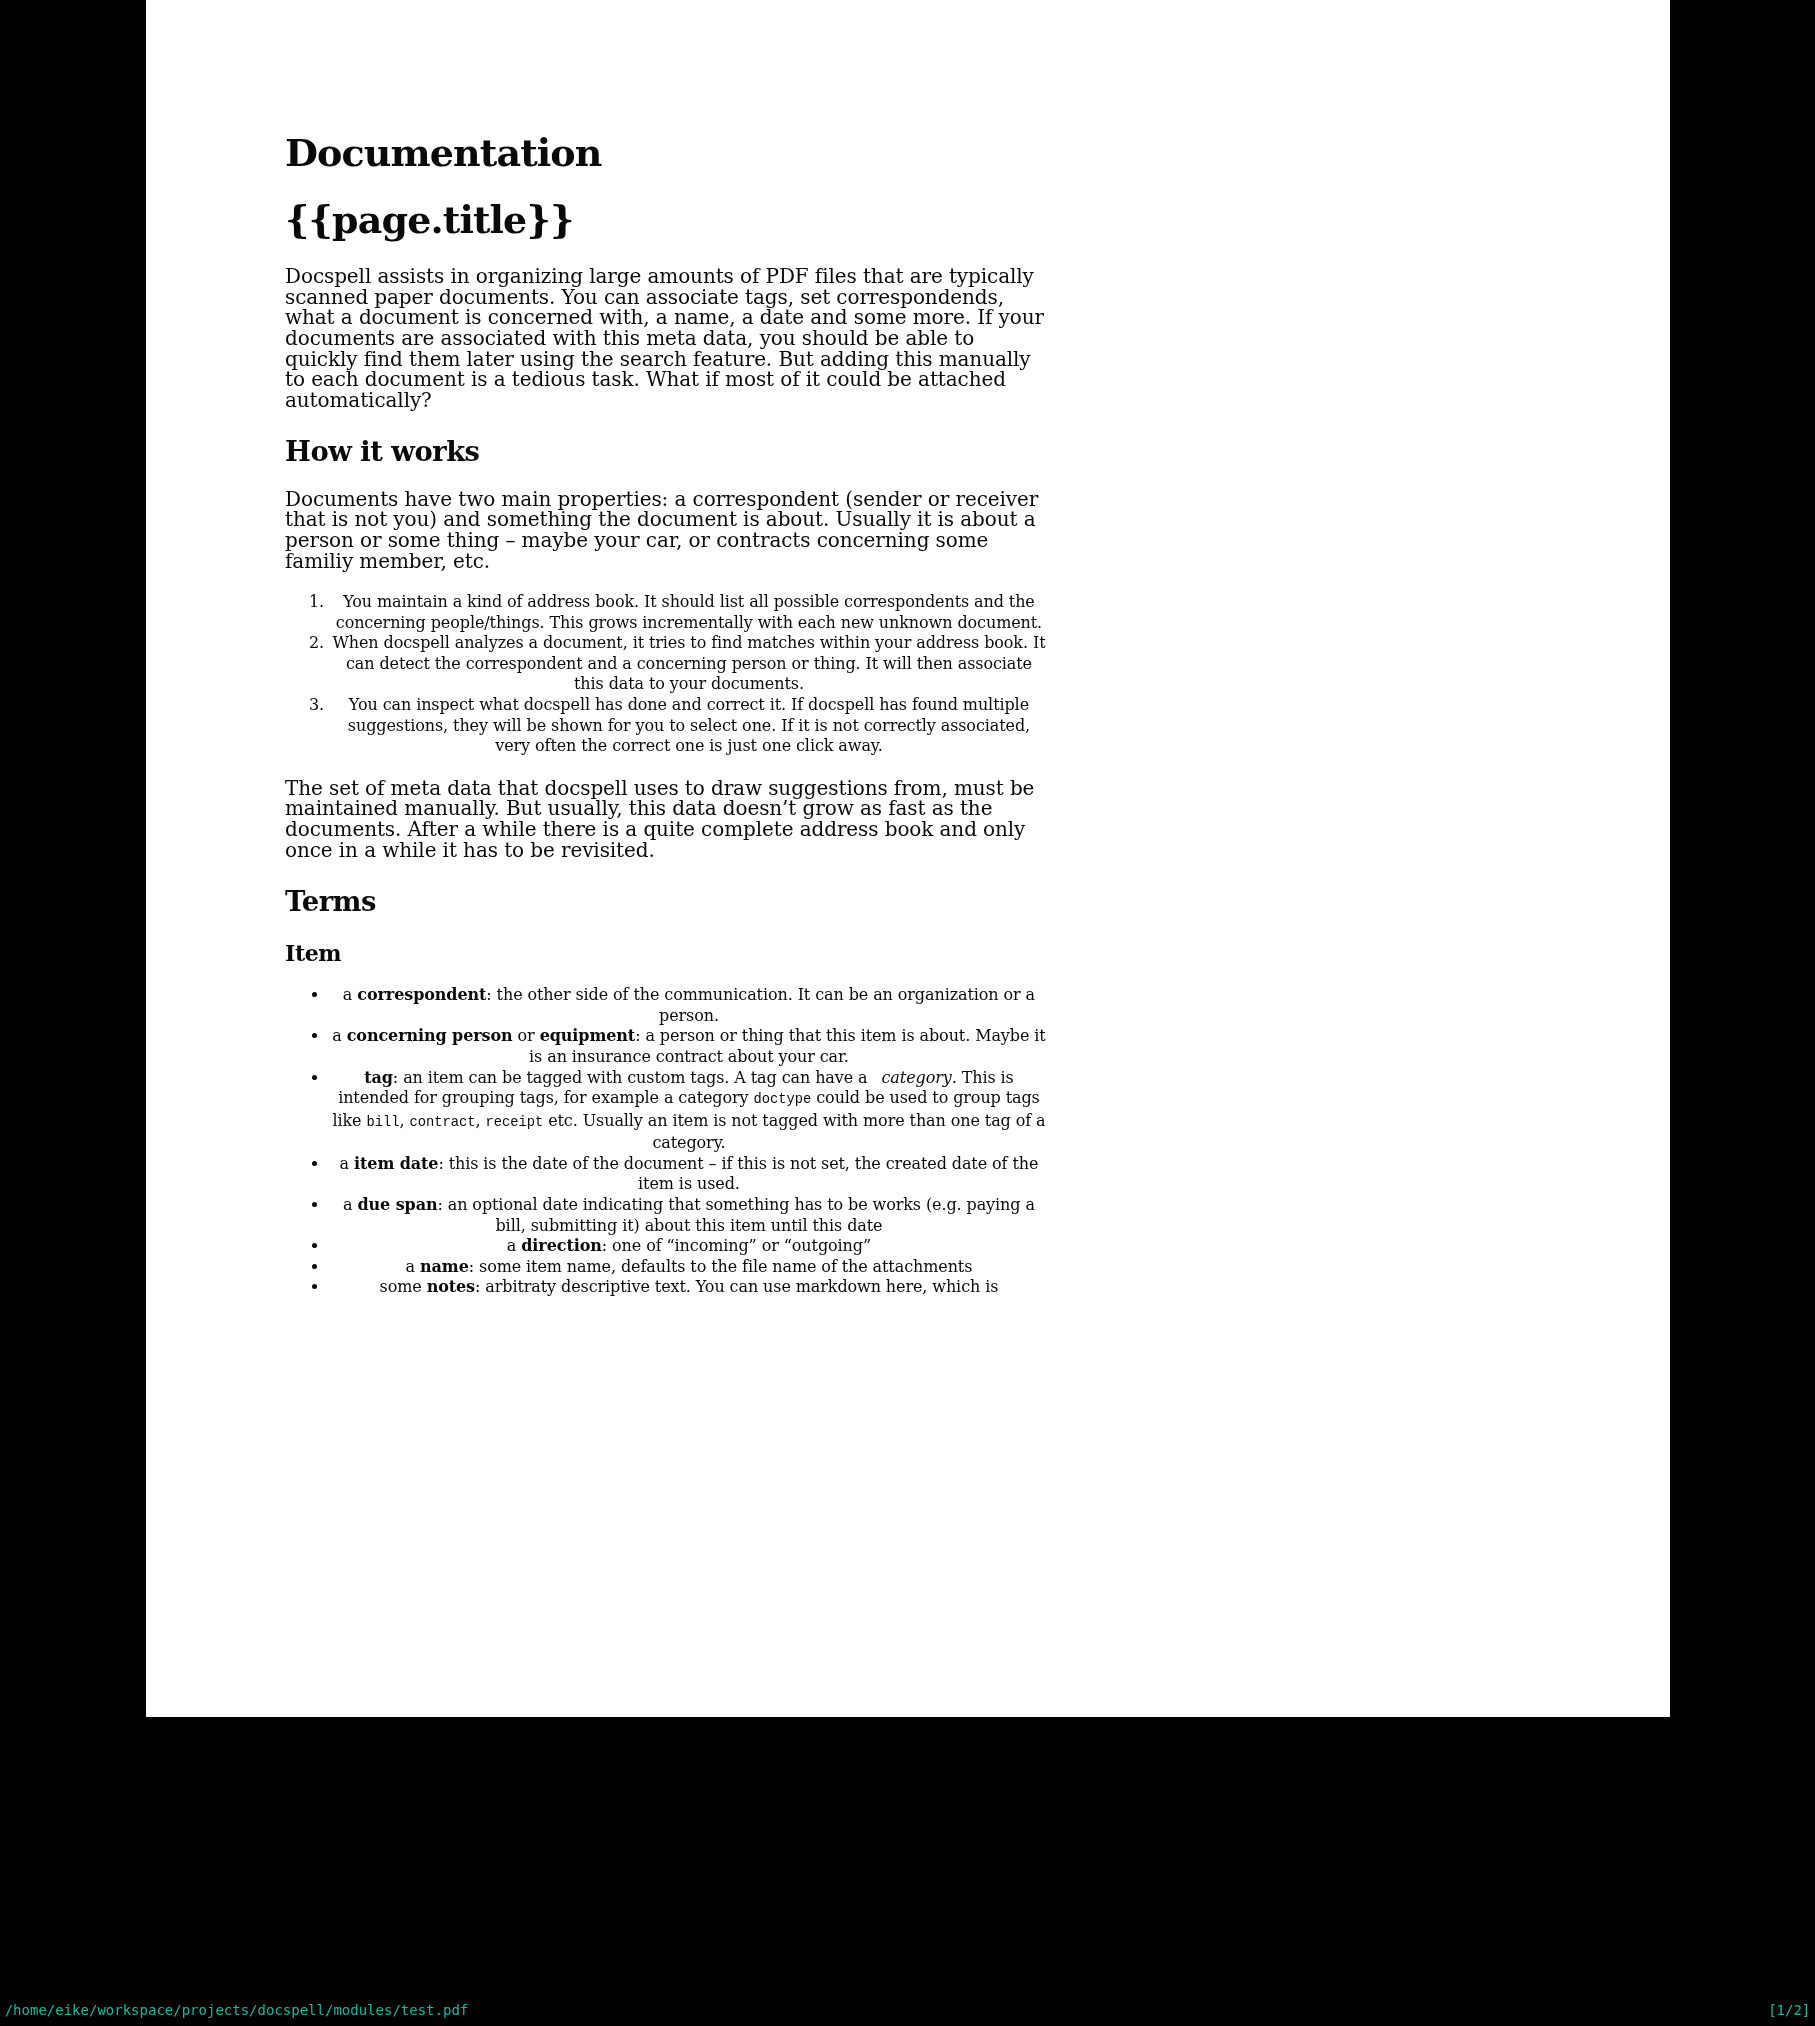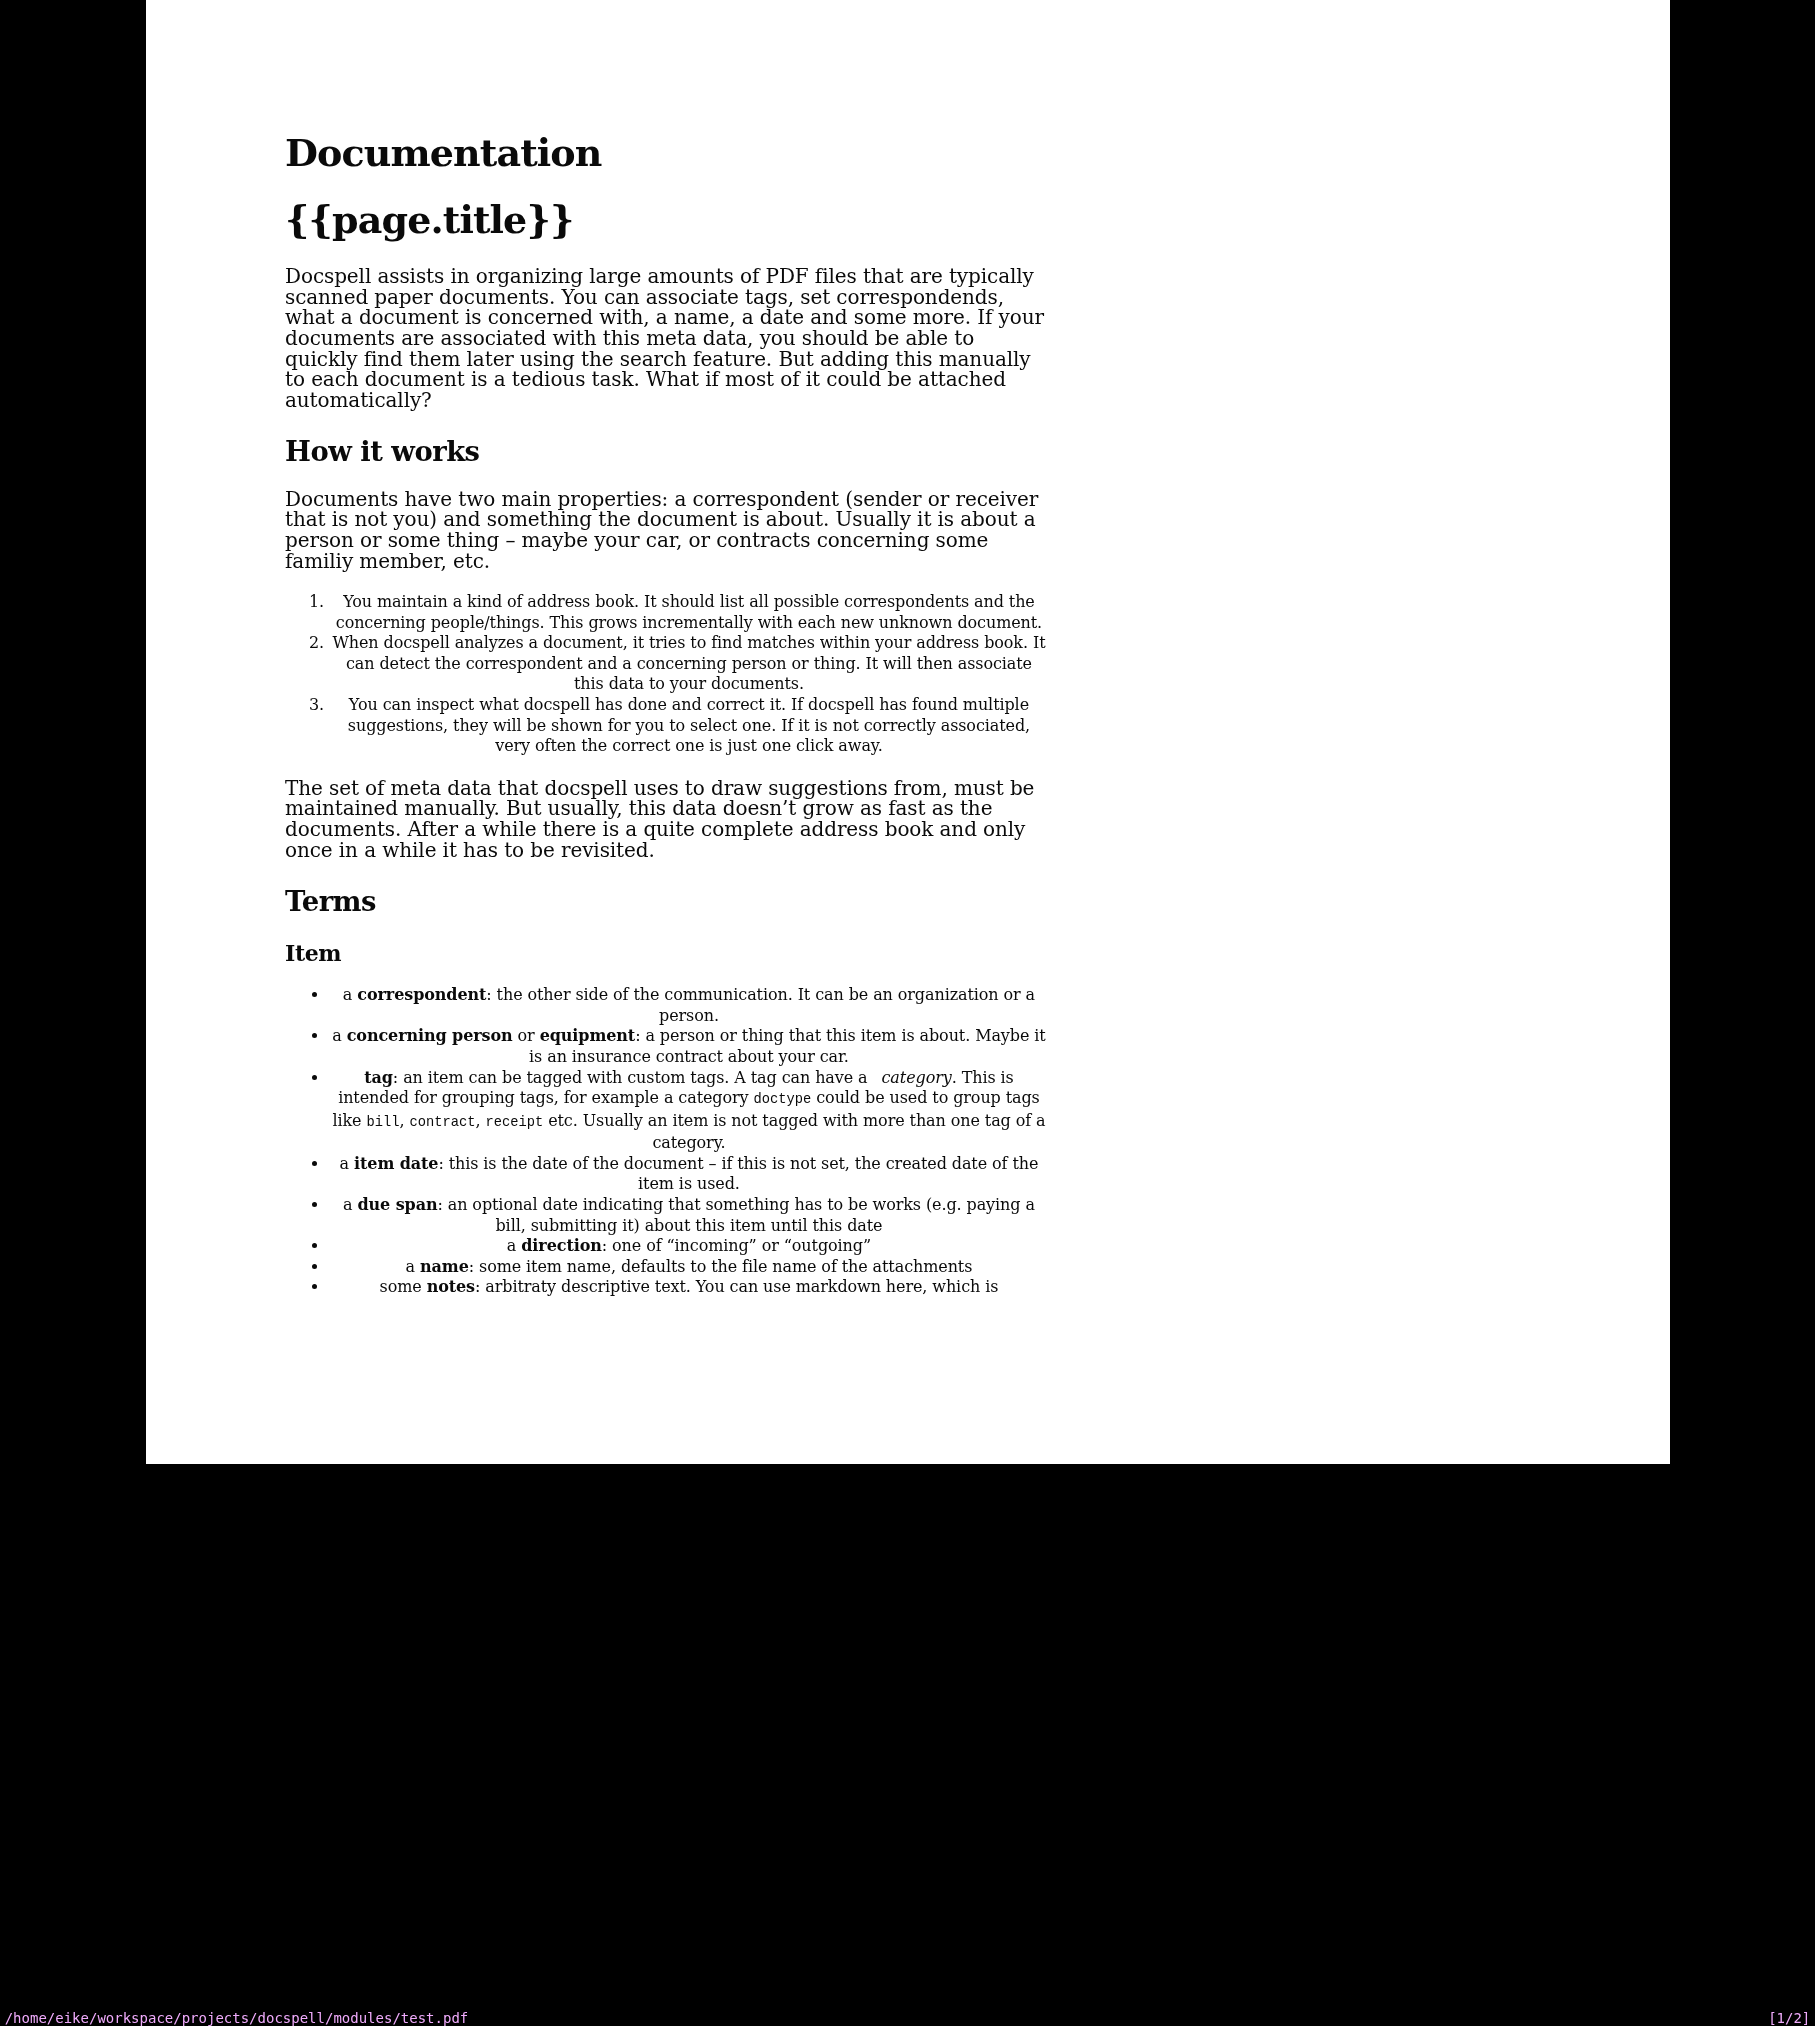--- a/index.html
+++ b/index.html
@@ -15,21 +15,21 @@
     position: relative;
     width: 1815px;
     height: 2026px;
     background: #000000;
   }
   .pdf-page {
     position: absolute;
     left: 146px;
     top: 0;
     width: 1524px;
-    height: 1464px;
+    height: 1717px;
     background: #ffffff;
     color: #0a0a0a;
   }
   .doc-content {
     position: absolute;
     left: 139px;
     top: 0;
     width: 762px;
     padding-top: 132px;
   }
@@ -77,25 +77,25 @@
     font-size: 0.86em;
     letter-spacing: 0;
   }
   .statusbar {
     position: absolute;
     left: 0;
     right: 0;
     bottom: 0;
     height: 24px;
     background: #000000;
-    color: #f0abfc;
+    color: #14b8a6;
     font-family: "DejaVu Sans Mono", monospace;
     font-size: 14px;
     display: flex;
-    align-items: flex-end;
+    align-items: flex-start;
     justify-content: space-between;
     padding: 0 4.7px;
     box-sizing: border-box;
   }
 </style>
 </head>
 <body>
 
 <div class="viewer">
   <div class="pdf-page">

